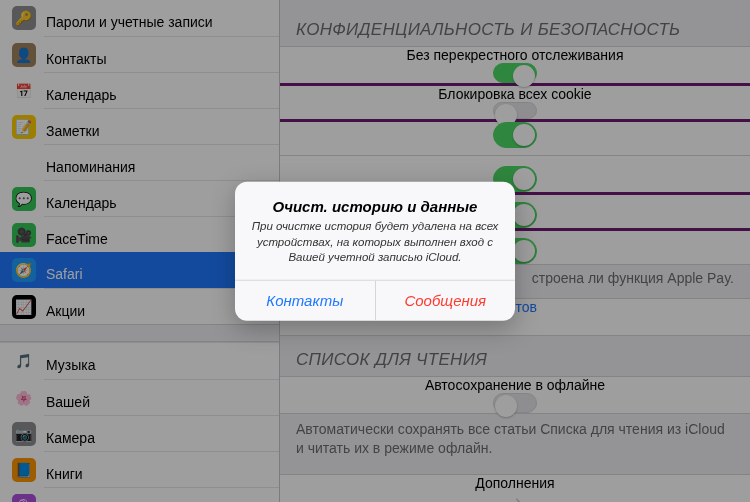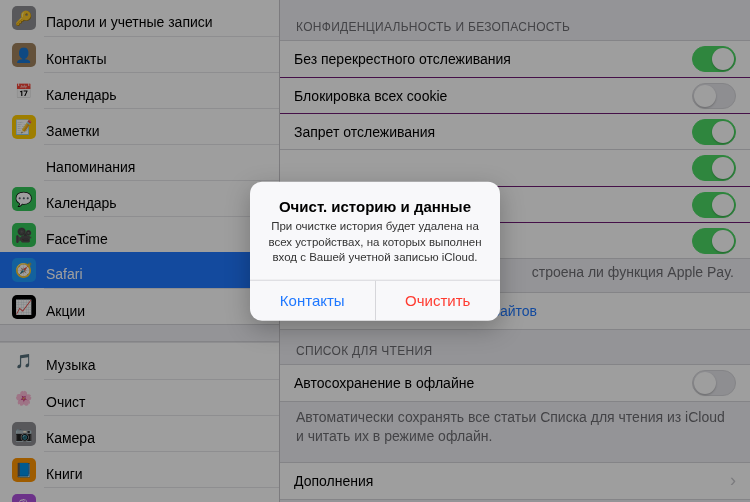--- a/index.html
+++ b/index.html
@@ -12,38 +12,38 @@
   .sidebar-sep { height: 18px; background: #efeff4; border-top: 1px solid #d6d6da; border-bottom: 1px solid #d6d6da; }
   .sidebar-item { display: flex; align-items: center; height: 36px; padding: 0 12px; cursor: pointer; }
   .sidebar-item + .sidebar-item { border-top: 1px solid #e5e5e8; margin-left: 44px; padding-left: 0; }
   .sidebar-item + .sidebar-item .side-icon { margin-left: -32px; }
   .sidebar-item.selected { background: #1f78ff; color: #fff; margin-left:0; padding-left:12px; border-top:none;}
   .sidebar-item.selected .side-icon { margin-left:0;}
   .side-icon { width: 24px; height: 24px; border-radius: 5px; margin-right: 10px; display:flex;align-items:center;justify-content:center;color:#fff;font-size:14px;}
   .side-label { font-size: 14px; margin-top: 8px; }
   
   .detail { flex: 1; height: 502px; overflow: hidden; background: #efeff4; padding-top: 6px; }
-  .group-header { font-size: 12px; color: #6d6d72; letter-spacing: 0.3px; padding: 14px 16px 6px; text-transform: uppercase; }
+  .group-header { font-size: 17px; color: #6d6d72; letter-spacing: 0.3px; padding: 14px 16px 6px; text-transform: uppercase; font-style: italic; }
   .group-footer { font-size: 14px; color: #6d6d72; padding: 6px 16px 2px; line-height: 1.35; }
   .group { background: #fff; border-top: 1px solid #d6d6da; border-bottom: 1px solid #d6d6da; }
-  .row { display: flex; align-items: center; height: 36px; padding: 0 14px; }
-  .row + .row { border-top: 1px solid #701a75; }
+  .row { display: flex; align-items: center; height: 36px; padding: 0 14px; flex-direction: column; }
+  .row + .row { border-top: 3px solid #701a75; }
   .row-label { flex: 1; font-size: 14px; color: #000; }
   .row-link .row-label { color: #1f78ff; }
   .chev { color: #c7c7cc; font-size: 18px; margin-left: 6px; }
   
   .toggle { width: 44px; height: 26px; border-radius: 13px; position: relative; background: #e5e5ea; border: 1px solid #d6d6da; }
   .toggle.on { background: #4cd964; border-color: #4cd964; }
   .toggle .knob { position: absolute; top: 1px; width: 22px; height: 22px; border-radius: 50%; background: #fff; box-shadow: 0 1px 2px rgba(0,0,0,0.25); }
   .toggle.on .knob { right: 1px; }
   .toggle.off .knob { left: 1px; }
   
   .dim { position: absolute; inset: 0; background: rgba(0,0,0,0.38); }
   
-  .alert { position: absolute; width: 250px; left: 50%; top: 50%; transform: translate(-50%, -50%); background: #f8f8fa; border-radius: 12px; overflow: hidden; box-shadow: 0 8px 24px rgba(0,0,0,0.25); }
+  .alert { position: absolute; width: 280px; left: 50%; top: 50%; transform: translate(-50%, -50%); background: #f8f8fa; border-radius: 12px; overflow: hidden; box-shadow: 0 8px 24px rgba(0,0,0,0.25); font-style: italic; }
   .alert-body { padding: 16px 14px 14px; text-align: center; }
   .alert-title { font-weight: 600; font-size: 15px; margin-bottom: 4px; }
   .alert-msg { font-size: 11.5px; color: #333; line-height: 1.35; margin-bottom: 8px; }
   .alert-msg:last-child { margin-bottom: 0; }
   .alert-buttons { display: flex; border-top: 1px solid #d6d6da; }
   .alert-btn { flex: 1; height: 40px; display:flex;align-items:center;justify-content:center; font-size: 15px; cursor:pointer; }
   .alert-btn + .alert-btn { border-left: 1px solid #d6d6da; }
   .alert-btn.cancel { color: #1f78ff; }
   .alert-btn.destructive { color: #ff3b30; }
 </style>
@@ -92,21 +92,21 @@
         </div>
       </div>
     <div class="sidebar-sep"></div>
     <div class="sidebar-group" id="sb-g1">
         <div class="sidebar-item">
           <span class="side-icon" style="background: rgb(255, 255, 255);">🎵</span>
           <span class="side-label">Музыка</span>
         </div>
         <div class="sidebar-item">
           <span class="side-icon" style="background: rgb(255, 255, 255);">🌸</span>
-          <span class="side-label">Очист</span>
+          <span class="side-label">Вашей</span>
         </div>
         <div class="sidebar-item">
           <span class="side-icon" style="background: rgb(142, 142, 147);">📷</span>
           <span class="side-label">Камера</span>
         </div>
         <div class="sidebar-item">
           <span class="side-icon" style="background: rgb(255, 149, 0);">📘</span>
           <span class="side-label">Книги</span>
         </div>
         <div class="sidebar-item">
@@ -126,21 +126,20 @@
             <span class="knob"></span>
           </span>
         </div>
         <div class="row">
           <span class="row-label">Блокировка всех cookie</span>
           <span class="toggle off">
             <span class="knob"></span>
           </span>
         </div>
         <div class="row">
-          <span class="row-label">Запрет отслеживания</span>
           <span class="toggle on">
             <span class="knob"></span>
           </span>
         </div>
       </div>
 
     <div class="group" style="border-top:none" id="grp-privacy-extra">
         <div class="row">
           <span class="row-label"></span>
           <span class="toggle on">
@@ -189,17 +188,17 @@
   </div>
 
   <div class="dim"></div>
   <div class="alert">
     <div class="alert-body">
       <div class="alert-title">Очист. историю и данные</div>
       <div class="alert-msg">При очистке история будет удалена на всех устройствах, на которых выполнен вход с Вашей учетной записью iCloud.</div>
     </div>
     <div class="alert-buttons">
       <div class="alert-btn cancel">Контакты</div>
-      <div class="alert-btn destructive">Очистить</div>
+      <div class="alert-btn destructive">Сообщения</div>
     </div>
   </div>
 
 </div>
 
 </body></html>

